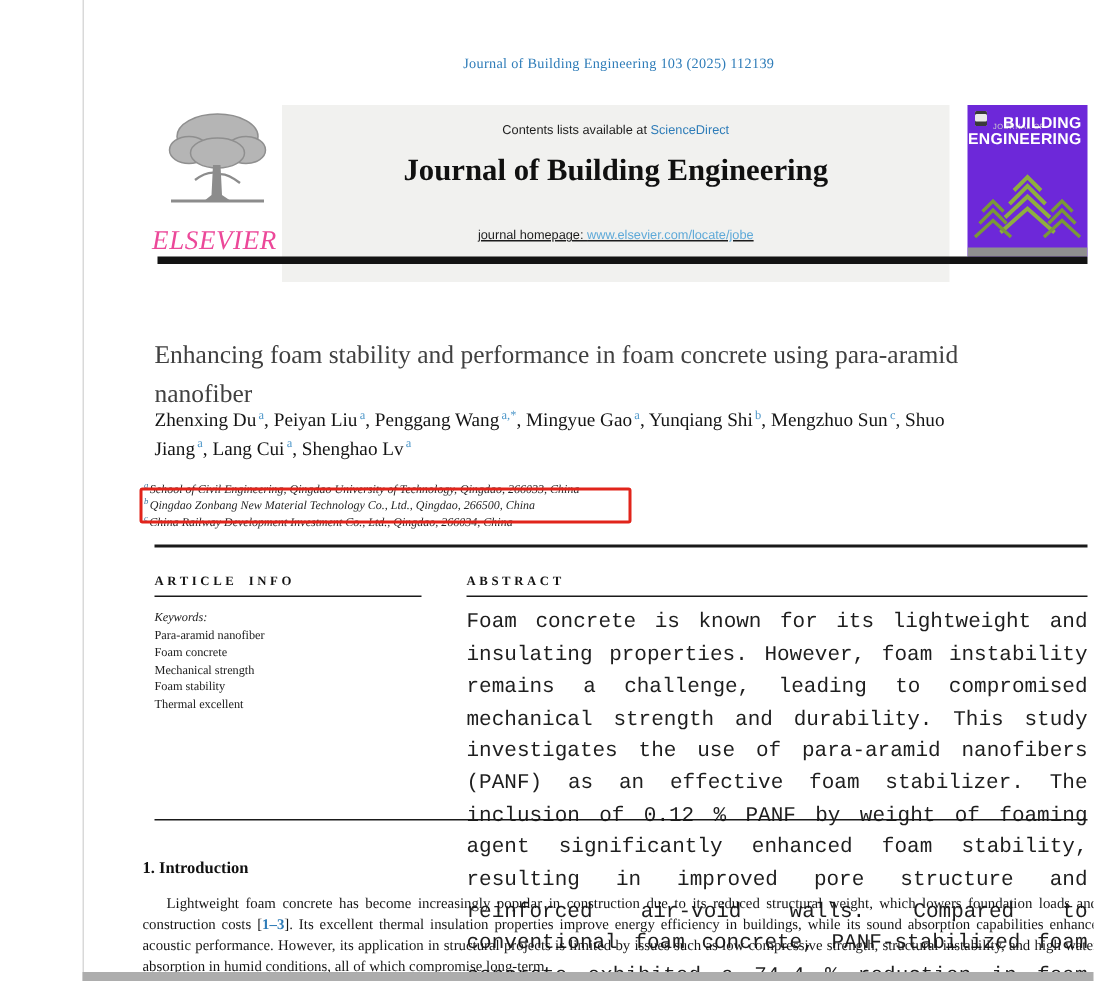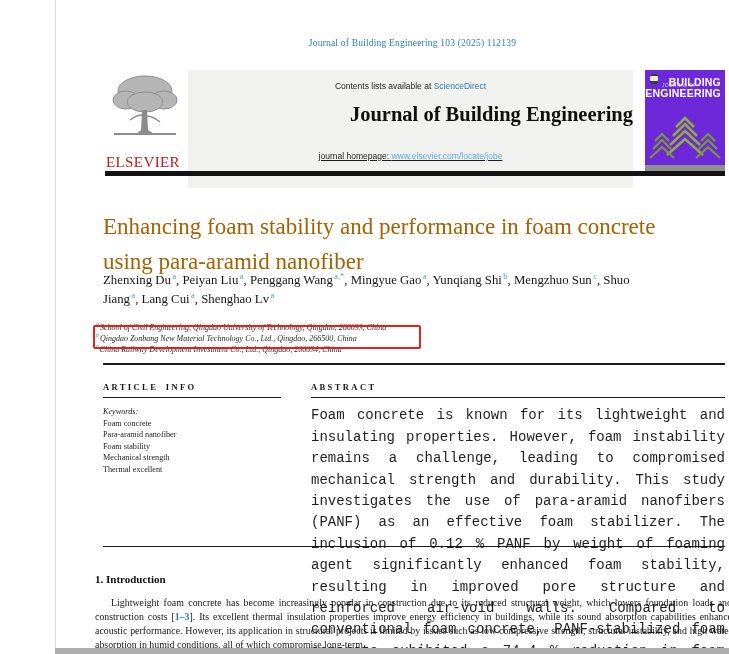--- a/index.html
+++ b/index.html
@@ -9,47 +9,47 @@
   .edge-bottom{position:absolute;left:7px;right:0;bottom:0;height:6px;background:#adadad;}
 
   
   .citation{position:absolute;left:0;right:0;top:38px;text-align:center;
             font-size:9.5px;color:#2e7cb8;letter-spacing:.2px;}
 
   
   .header{position:absolute;left:57px;top:70px;width:620px;height:101px;}
   .logo-block{position:absolute;left:0;top:0;width:80px;height:101px;text-align:center;}
   .logo-block svg{display:block;margin:0 auto;}
-  .elsevier-word{position:absolute;left:-4px;right:0;bottom:0;font-size:15px;
-                 color:#b91c1c;letter-spacing:.4px;}
+  .elsevier-word{position:absolute;left:-4px;right:0;bottom:0;font-size:18px;
+                 color:#ec4899;letter-spacing:.4px;font-style:italic;}
   .banner{position:absolute;left:83px;top:0;width:445px;height:118px;background:#f1f1ef;}
   .contents-line{position:absolute;left:0;right:0;top:11px;text-align:center;
                  font-family:"Liberation Sans",sans-serif;font-size:8.5px;color:#1c1c1c;}
   .link-blue{color:#2e7cb8;text-decoration:none;cursor:pointer;}
-  .banner-title{position:absolute;left:0;right:0;top:33px;text-align:right;
+  .banner-title{position:absolute;left:0;right:0;top:33px;text-align:center;
                 font-size:20.5px;font-weight:600;color:#101010;}
   .homepage-line{position:absolute;left:0;right:0;top:81px;text-align:center;
                  font-family:"Liberation Sans",sans-serif;font-size:8.5px;color:#1c1c1c;text-decoration:underline;}
   .link-light{color:#5ea9d8;text-decoration:none;cursor:pointer;}
   .cover{position:absolute;left:540px;top:0;width:80px;height:101px;background:#6d28d9;overflow:hidden;}
   .cover-mark{position:absolute;left:5px;top:4px;width:8px;height:10px;background:#e9e9e9;
               border-radius:1px;box-shadow:inset 0 2px 0 #3a3a3b, inset 0 -3px 0 #3a3a3b;}
   .cover-kicker{position:absolute;left:17px;top:12px;color:#cfcfcf;
                 font-family:"Liberation Sans",sans-serif;font-size:5px;letter-spacing:.3px;}
   .cover-title{position:absolute;right:4px;top:7px;text-align:right;color:#ffffff;
                font-family:"Liberation Sans",sans-serif;font-weight:700;font-size:10.5px;
                line-height:1.02;letter-spacing:.2px;}
   .cover-trees{position:absolute;left:0;top:33px;}
   .cover-band{position:absolute;left:0;right:0;bottom:0;height:6px;background:#8f8f8f;}
 
   .black-bar{position:absolute;left:57px;top:171px;width:620px;height:5px;background:#131313;}
 
   
-  .article-title{position:absolute;left:55px;top:210px;width:592px;
-                 font-size:23px;line-height:1.5;color:#a16207;}
+  .article-title{position:absolute;left:55px;top:224px;width:592px;
+                 font-size:17px;line-height:1.5;color:#404040;}
   .authors{position:absolute;left:55px;top:271px;width:562px;
            font-size:12.8px;line-height:1.4;color:#141414;}
   .author sup{font-size:8.3px;color:#4e97c9;margin-left:1.5px;}
   .author:not(:last-child)::after{content:", ";}
   .affils{position:absolute;left:48px;top:318.5px;width:560px;
           font-size:8px;font-style:italic;color:#262626;}
   .affil{height:11.2px;line-height:11.2px;white-space:nowrap;}
   .affil sup{font-size:5.8px;color:#39749c;margin-right:1px;}
   .red-box{position:absolute;left:45px;top:325px;width:324px;height:20px;
            border:2.5px solid #e1241b;border-radius:2px;z-index:5;}
@@ -145,24 +145,24 @@
   <div class="red-box"></div>
 
   <div class="rule rule-top"></div>
 
   <div class="info-col">
     <div class="col-heading">ARTICLE INFO</div>
     <div class="col-rule"></div>
     <div class="keywords">
       <div class="kw-label">Keywords:</div>
       <div>
+          <div class="keyword">Para-aramid nanofiber</div>
           <div class="keyword">Foam concrete</div>
-          <div class="keyword">Para-aramid nanofiber</div>
+          <div class="keyword">Mechanical strength</div>
           <div class="keyword">Foam stability</div>
-          <div class="keyword">Mechanical strength</div>
           <div class="keyword">Thermal excellent</div>
         </div>
     </div>
   </div>
 
   <div class="abs-col">
     <div class="col-heading">ABSTRACT</div>
     <div class="col-rule"></div>
     <div class="abs-text">Foam concrete is known for its lightweight and insulating properties. However, foam instability remains a challenge, leading to compromised mechanical strength and durability. This study investigates the use of para-aramid nanofibers (PANF) as an effective foam stabilizer. The inclusion of 0.12 % PANF by weight of foaming agent significantly enhanced foam stability, resulting in improved pore structure and reinforced air-void walls. Compared to conventional foam concrete, PANF-stabilized foam concrete exhibited a 74.4 % reduction in foam drainage rate, a 66.67 % increase in compressive strength, a 7.5 % reduction in water absorption, and a 27.45 % improvement in thermal conductivity. These findings highlight PANF as a promising stabilizer for enhancing foam concrete properties, offering a practical solution for developing lightweight, durable construction materials.</div>
   </div>

